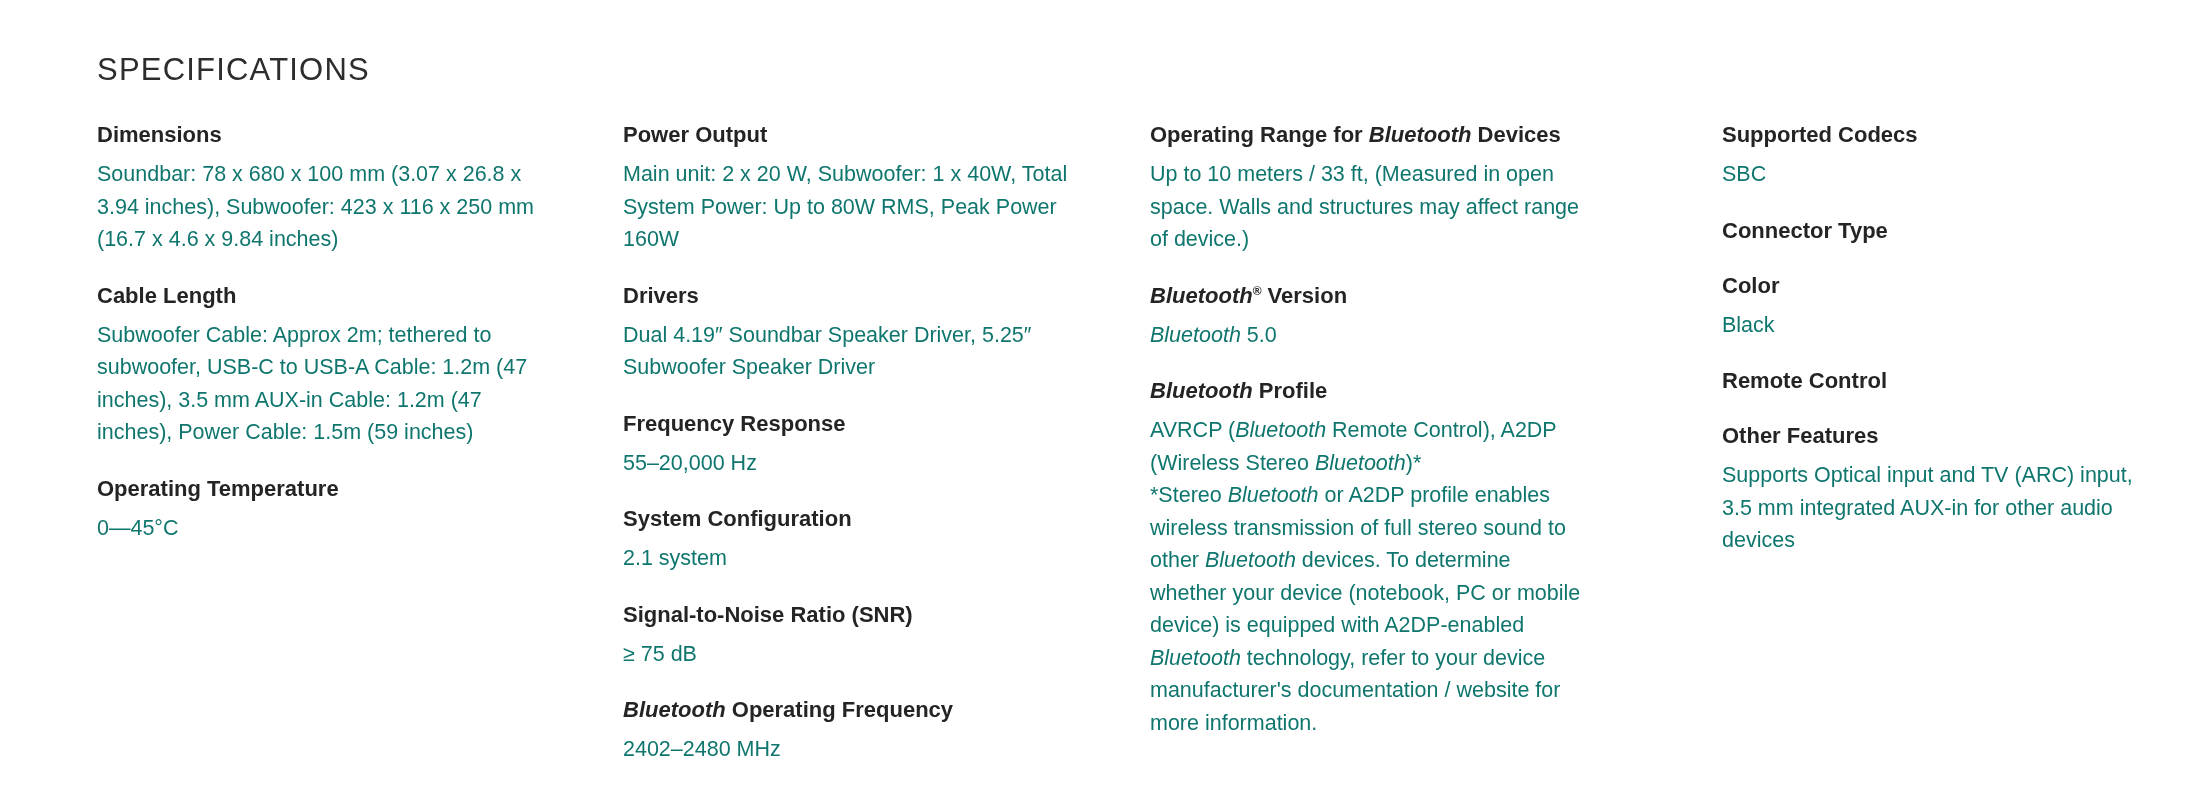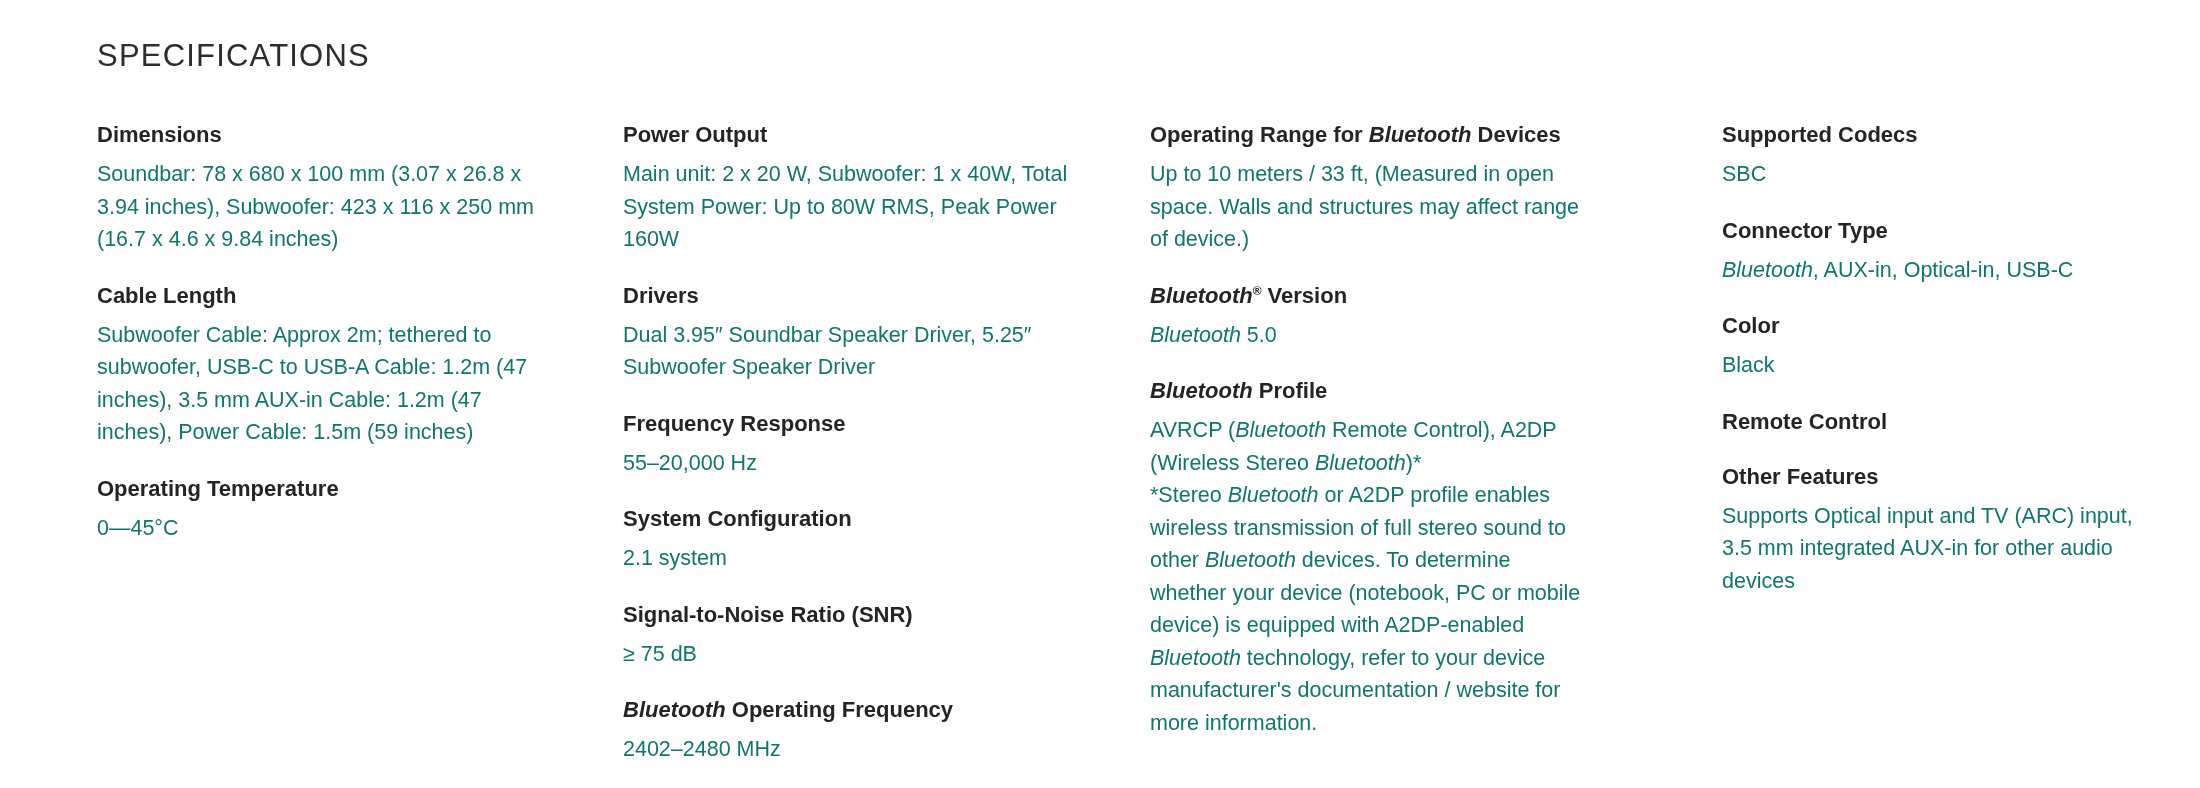--- a/index.html
+++ b/index.html
@@ -1,19 +1,19 @@
 <!DOCTYPE html>
 <html><head>
 <meta charset="utf-8">
 <style>
   html,body{margin:0;padding:0;background:#ffffff;}
   body{width:2200px;height:788px;font-family:"Liberation Sans",sans-serif;}
   .page{position:relative;width:2200px;height:788px;overflow:hidden;background:#ffffff;}
   .page-title{
-    position:absolute;left:97px;top:38px;margin:0;
+    position:absolute;left:97px;top:52px;margin:0;
     font-size:31px;font-weight:400;letter-spacing:1.2px;color:#2d2d2d;
   }
   .col{position:absolute;top:120px;}
   .col-0{left:97px;width:448px;}
   .col-1{left:623px;width:455px;}
   .col-2{left:1150px;width:438px;}
   .col-3{left:1722px;width:425px;}
   section{margin:0 0 25px 0;}
   section h3{
     margin:0 0 8px 0;
@@ -45,21 +45,21 @@
         <p>0—45°C</p>
       </section>
     </div>
   <div class="col col-1">
       <section>
         <h3>Power Output</h3>
         <p>Main unit: 2 x 20 W, Subwoofer: 1 x 40W, Total System Power: Up to 80W RMS, Peak Power 160W</p>
       </section>
       <section>
         <h3>Drivers</h3>
-        <p>Dual 3.95″ Soundbar Speaker Driver, 5.25″ Subwoofer Speaker Driver</p>
+        <p>Dual 4.19″ Soundbar Speaker Driver, 5.25″ Subwoofer Speaker Driver</p>
       </section>
       <section>
         <h3>Frequency Response</h3>
         <p>55–20,000 Hz</p>
       </section>
       <section>
         <h3>System Configuration</h3>
         <p>2.1 system</p>
       </section>
       <section>
@@ -85,21 +85,20 @@
         <p>AVRCP (<em>Bluetooth</em> Remote Control), A2DP (Wireless Stereo <em>Bluetooth</em>)*<br>*Stereo <em>Bluetooth</em> or A2DP profile enables wireless transmission of full stereo sound to other <em>Bluetooth</em> devices. To determine whether your device (notebook, PC or mobile device) is equipped with A2DP-enabled <em>Bluetooth</em> technology, refer to your device manufacturer's documentation / website for more information.</p>
       </section>
     </div>
   <div class="col col-3">
       <section>
         <h3>Supported Codecs</h3>
         <p>SBC</p>
       </section>
       <section>
         <h3>Connector Type</h3>
-        <p><em>Bluetooth</em>, AUX-in, Optical-in, USB-C</p>
       </section>
       <section>
         <h3>Color</h3>
         <p>Black</p>
       </section>
       <section>
         <h3>Remote Control</h3>
       </section>
       <section>
         <h3>Other Features</h3>

